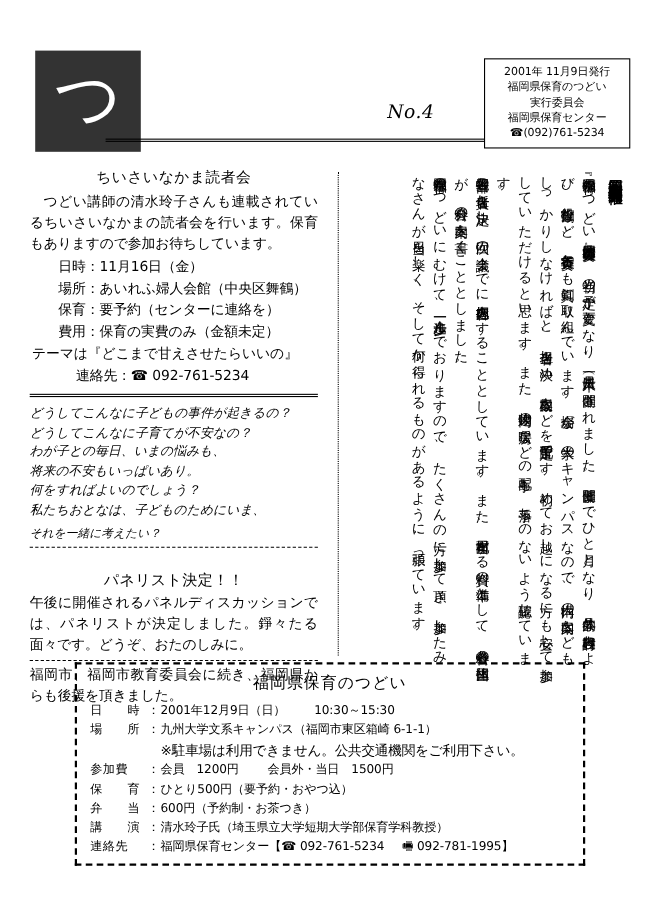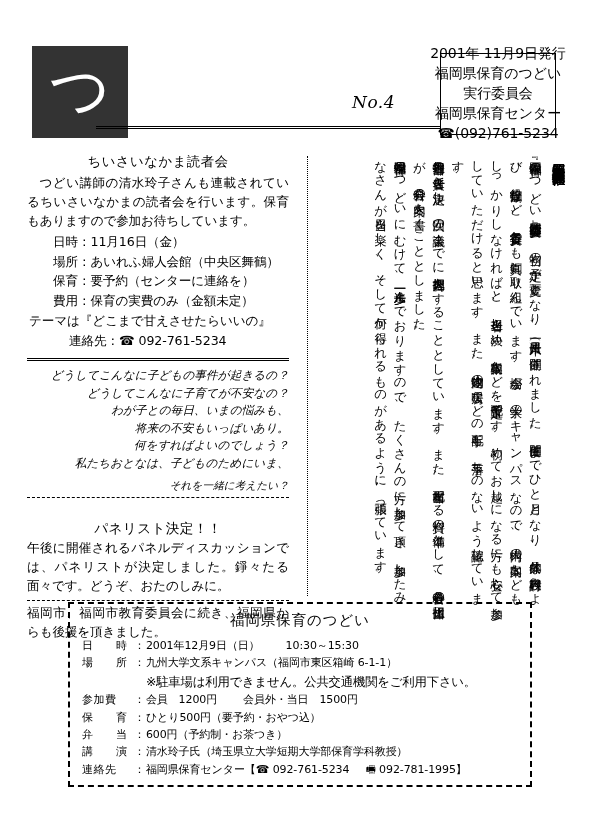--- a/index.html
+++ b/index.html
@@ -68,28 +68,28 @@
     border-top: 1.6px solid #000;
     border-bottom: 1.6px solid #000;
     height: 3px;
     box-sizing: border-box;
   }
 
   
   .publisher-box {
     position: absolute;
     left: 440px; top: 53px;
-    width: 116px; height: 82px;
+    width: 133px; height: 82px;
     border: 1.3px solid #000;
     box-sizing: border-box;
     display: flex;
     flex-direction: column;
     align-items: center;
     justify-content: center;
-    font-size: 14px;
+    font-size: 10px;
     line-height: 1.42;
     letter-spacing: -0.1px;
     text-align: center;
   }
   .publisher-box div { white-space: nowrap; }
 
   
   .left-col {
     position: absolute;
     left: 27px; top: 152px;
@@ -130,21 +130,21 @@
     margin: 4px 0 3px 0;
     border-top: 1.4px dashed #000;
     height: 0;
   }
 
   .hand {
     font-family: "DejaVu Sans", sans-serif;
     font-style: italic;
     font-size: 11.6px;
     line-height: 1.52;
-    text-align: right;
+    text-align: left;
     letter-spacing: 0.1px;
   }
   .hand .small { font-size: 10.6px; }
   .panel-head {
     text-align: center;
     font-size: 13.6px;
     letter-spacing: 0.4px;
     margin-bottom: 1px;
     margin-top: 21px;
   }

